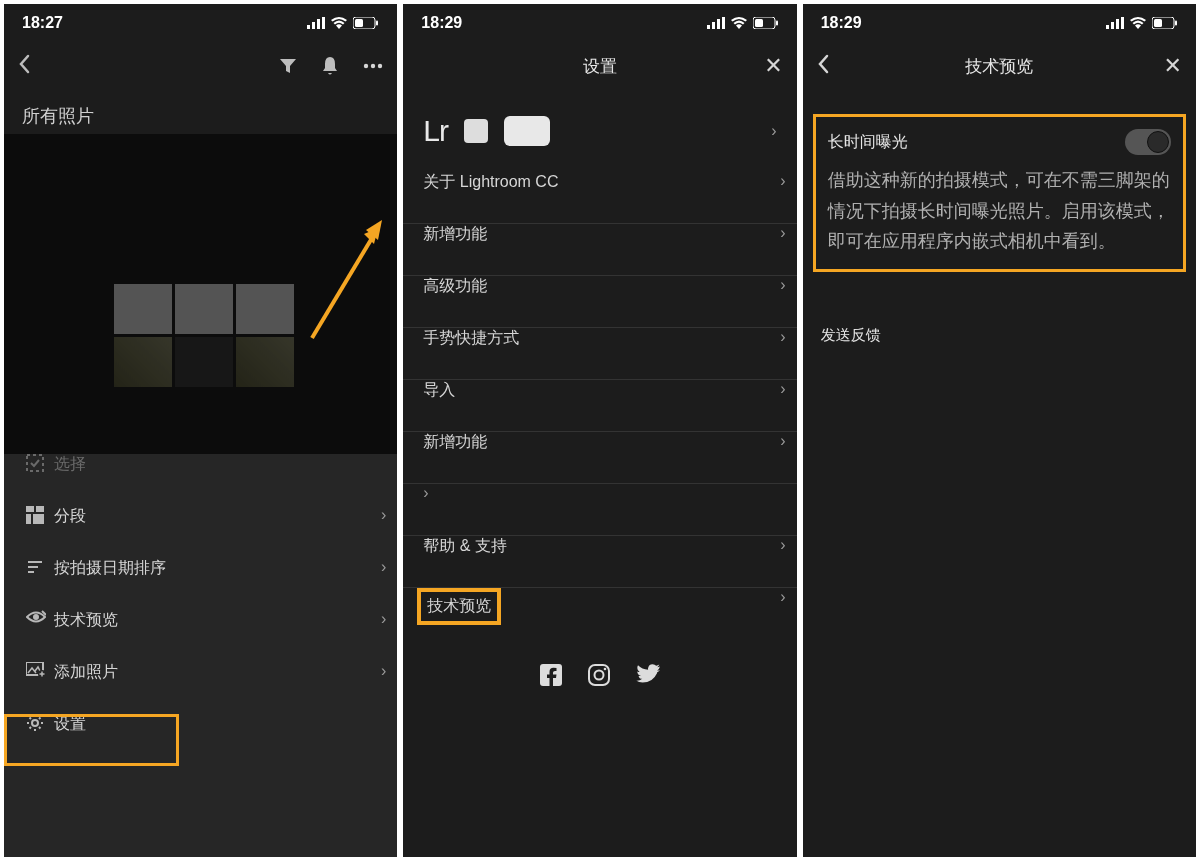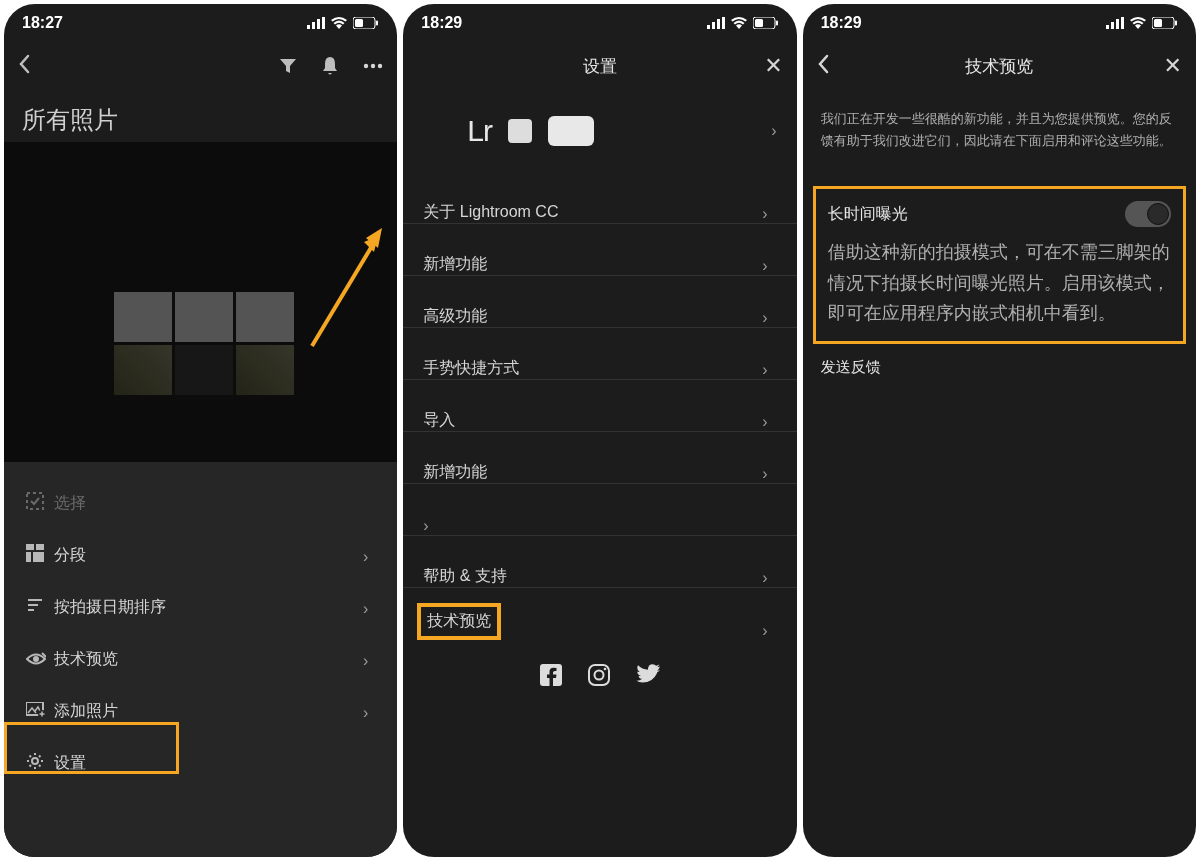--- a/index.html
+++ b/index.html
@@ -13,21 +13,20 @@
     padding: 4px;
   }
   .phone {
     flex: 1;
     background: #1c1c1c;
     color: #e6e6e6;
     display: flex;
     flex-direction: column;
     position: relative;
     overflow: hidden;
-    border-radius: 31px;
   }
   
   .status-bar {
     height: 38px;
     display: flex;
     align-items: center;
     justify-content: space-between;
     padding: 0 18px;
     font-size: 16px;
     font-weight: 600;
@@ -49,21 +48,21 @@
     flex: 1;
     text-align: center;
     font-size: 17px;
     color: #e6e6e6;
   }
   .icon-btn { color: #bdbdbd; cursor: pointer; }
   .icon-btn svg { display: block; }
   
   .s1-title {
     padding: 14px 18px 6px;
-    font-size: 24px;
+    font-size: 18px;
     color: #d0d0d0;
   }
   .s1-gallery-area {
     flex: 0 0 320px;
     position: relative;
     background: #131313;
   }
   .gallery-grid {
     position: absolute;
     left: 110px; top: 150px;
@@ -93,22 +92,22 @@
   
   .menu {
     background: #262626;
     flex: 1;
     display: flex;
     flex-direction: column;
   }
   .menu-row {
     height: 52px;
     display: flex;
-    align-items: flex-end;
-    padding: 0 29px 0 22px;
+    align-items: flex-start;
+    padding: 0 11px 0 22px;
     font-size: 16px;
     color: #d6d6d6;
     cursor: pointer;
   }
   .menu-row.disabled { color: #6a6a6a; cursor: default; }
   .menu-row .row-icon { width: 28px; color: #b8b8b8; }
   .menu-row.disabled .row-icon { color: #6a6a6a; }
   .menu-row .row-label { flex: 1; }
   .menu-row .chev { color: #9a9a9a; }
   .highlight-box {
@@ -116,21 +115,20 @@
     outline-offset: -3px;
   }
   
   .s2-logo-row {
     height: 82px;
     display: flex;
     align-items: center;
     padding: 0 20px;
     gap: 16px;
     cursor: pointer;
-    margin-left: 44px;
   }
   .lr-logo {
     font-size: 30px;
     font-weight: 300;
     color: #e8e8e8;
     letter-spacing: -1px;
   }
   .avatar-blob {
     width: 46px; height: 30px; border-radius: 6px;
     background: #e8e8e8;
@@ -186,20 +184,21 @@
   }
   .s3-desc {
     font-size: 18px; line-height: 1.7; color: #b0b0b0;
     padding: 0 4px;
   }
   .s3-feedback {
     padding: 14px 18px;
     font-size: 15px;
     color: #e6e6e6;
     cursor: pointer;
+    margin-top: 40px;
   }
   .close-x { font-size: 22px; color: #d6d6d6; cursor: pointer; }
   .back-chev { font-size: 20px; color: #bdbdbd; cursor: pointer; }
 </style>
 </head>
 <body>
 
 <div class="phone">
 
   <div class="status-bar">
@@ -472,21 +471,20 @@
             <path d="M10 2 L3 10 L10 18" stroke="#d6d6d6" stroke-width="2.5" fill="none" stroke-linecap="round"></path>
           </svg>
       </span>
     </div>
     <div class="nav-title">技术预览</div>
     <div class="nav-right">
       <span class="close-x">✕</span>
     </div>
   </div>
 
-  <div class="s3-intro">我们正在开发一些很酷的新功能，并且为您提供预览。您的反馈有助于我们改进它们，因此请在下面启用和评论这些功能。</div>
 
   <div class="s3-card">
     <div class="s3-toggle-row">
       <span class="tlabel">长时间曝光</span>
       <div class="toggle">
         <div class="knob"></div>
       </div>
     </div>
     <div class="s3-desc">借助这种新的拍摄模式，可在不需三脚架的情况下拍摄长时间曝光照片。启用该模式，即可在应用程序内嵌式相机中看到。</div>
   </div>

